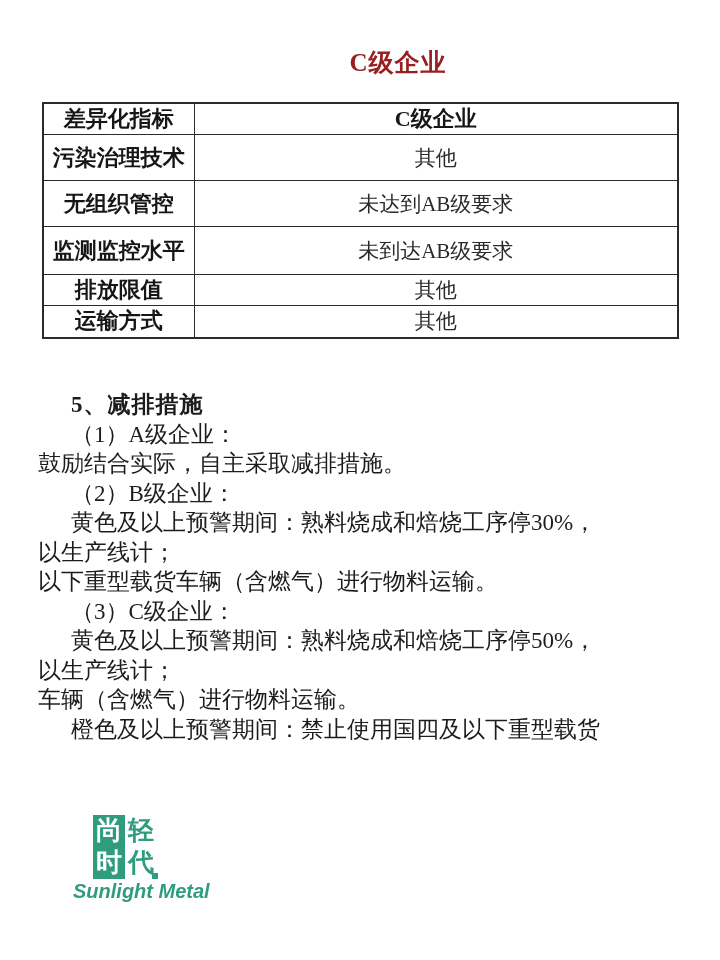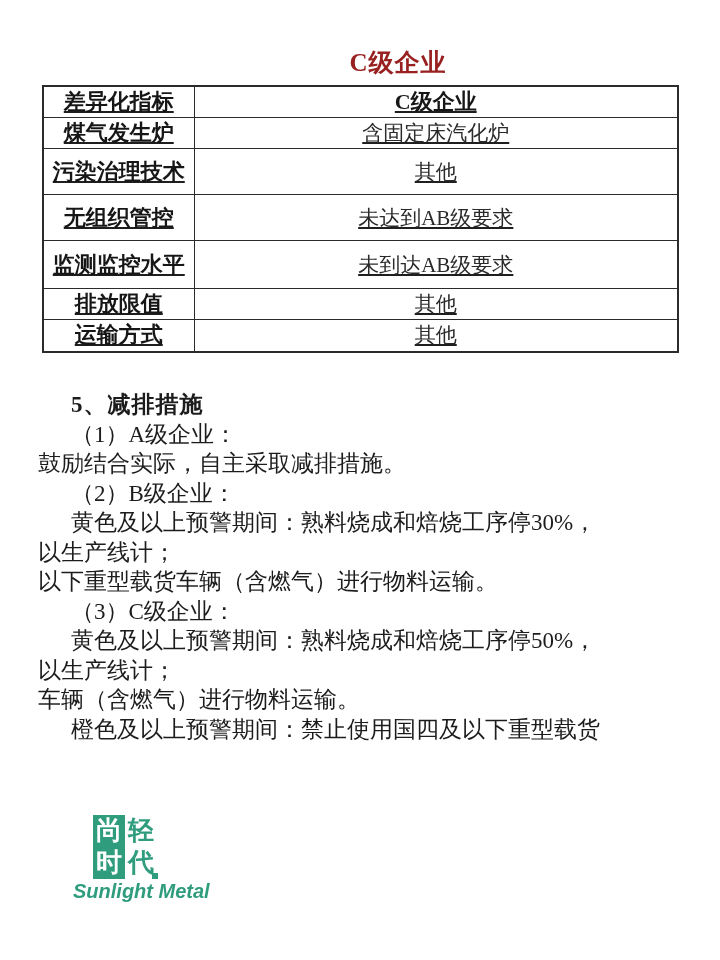--- a/index.html
+++ b/index.html
@@ -6,24 +6,23 @@
   body {
     width:720px; height:960px; background:#ffffff; position:relative;
     font-family:"Liberation Serif", serif; color:#1f1f1f; overflow:hidden;
   }
   .page-title {
     position:absolute; top:46px; left:0; width:720px; box-sizing:border-box;
     padding-left:76px; text-align:center;
     font-size:25px; font-weight:bold; color:#992020; letter-spacing:1px;
   }
   table.rating {
-    position:absolute; left:42px; top:85px; width:635px;
+    position:absolute; left:42px; top:102px; width:635px;
     border-collapse:collapse; table-layout:fixed;
     border:2px solid #2b2b2b;
-    text-decoration:underline;
   }
   table.rating td {
     border:1px solid #2b2b2b; text-align:center; vertical-align:middle;
     padding:0; overflow:hidden;
   }
   td.label { font-weight:bold; font-size:22px; color:#161616; }
   td.value { font-size:21px; color:#2a2a2a; }
   td.value.hdr { font-weight:bold; font-size:22px; color:#161616; }
   tr.r1 { height:28px; } tr.r2 { height:27px; } tr.r3 { height:46px;padding-left:20px; }
   tr.r4 { height:46px; } tr.r5 { height:48px; } tr.r6 { height:19px;padding-left:34px; }
@@ -66,24 +65,20 @@
 <table class="rating">
   <colgroup>
     <col style="width:151px">
     <col style="width:484px">
   </colgroup>
   <tbody>
     <tr class="r1">
       <td class="label">差异化指标</td>
       <td class="value hdr">C级企业</td>
     </tr>
-    <tr class="r2">
-      <td class="label">煤气发生炉</td>
-      <td class="value">含固定床汽化炉</td>
-    </tr>
     <tr class="r3">
       <td class="label">污染治理技术</td>
       <td class="value">其他</td>
     </tr>
     <tr class="r4">
       <td class="label">无组织管控</td>
       <td class="value">未达到AB级要求</td>
     </tr>
     <tr class="r5">
       <td class="label">监测监控水平</td>

